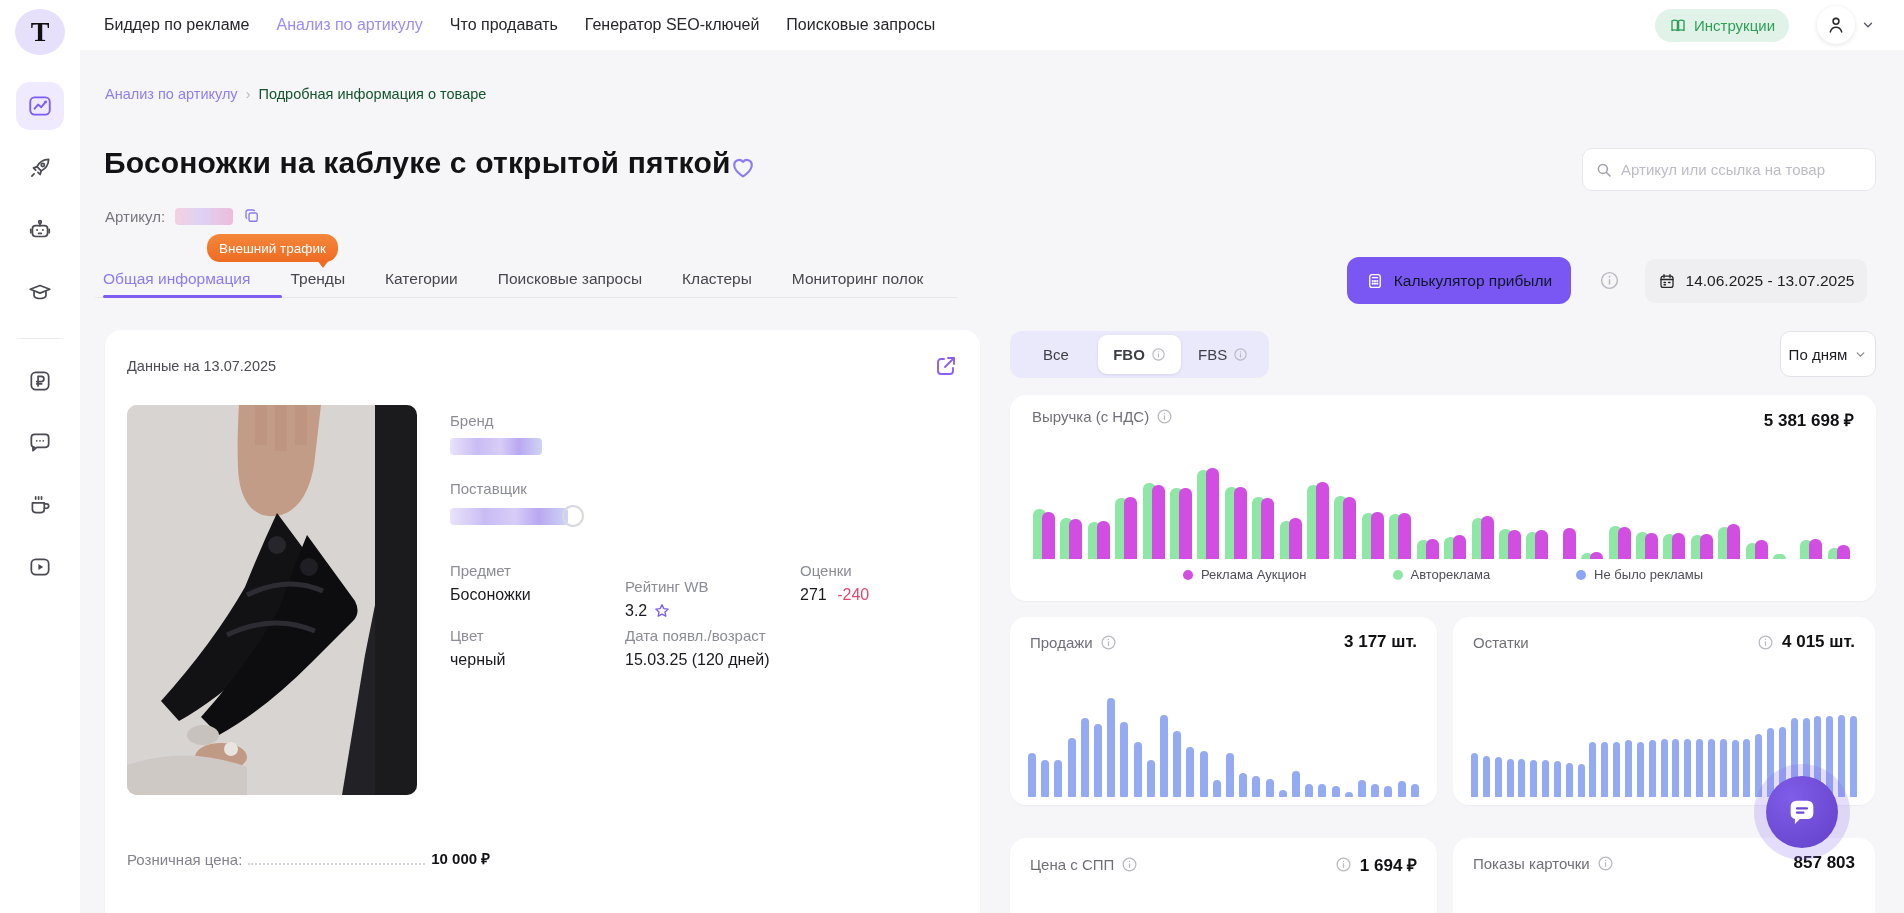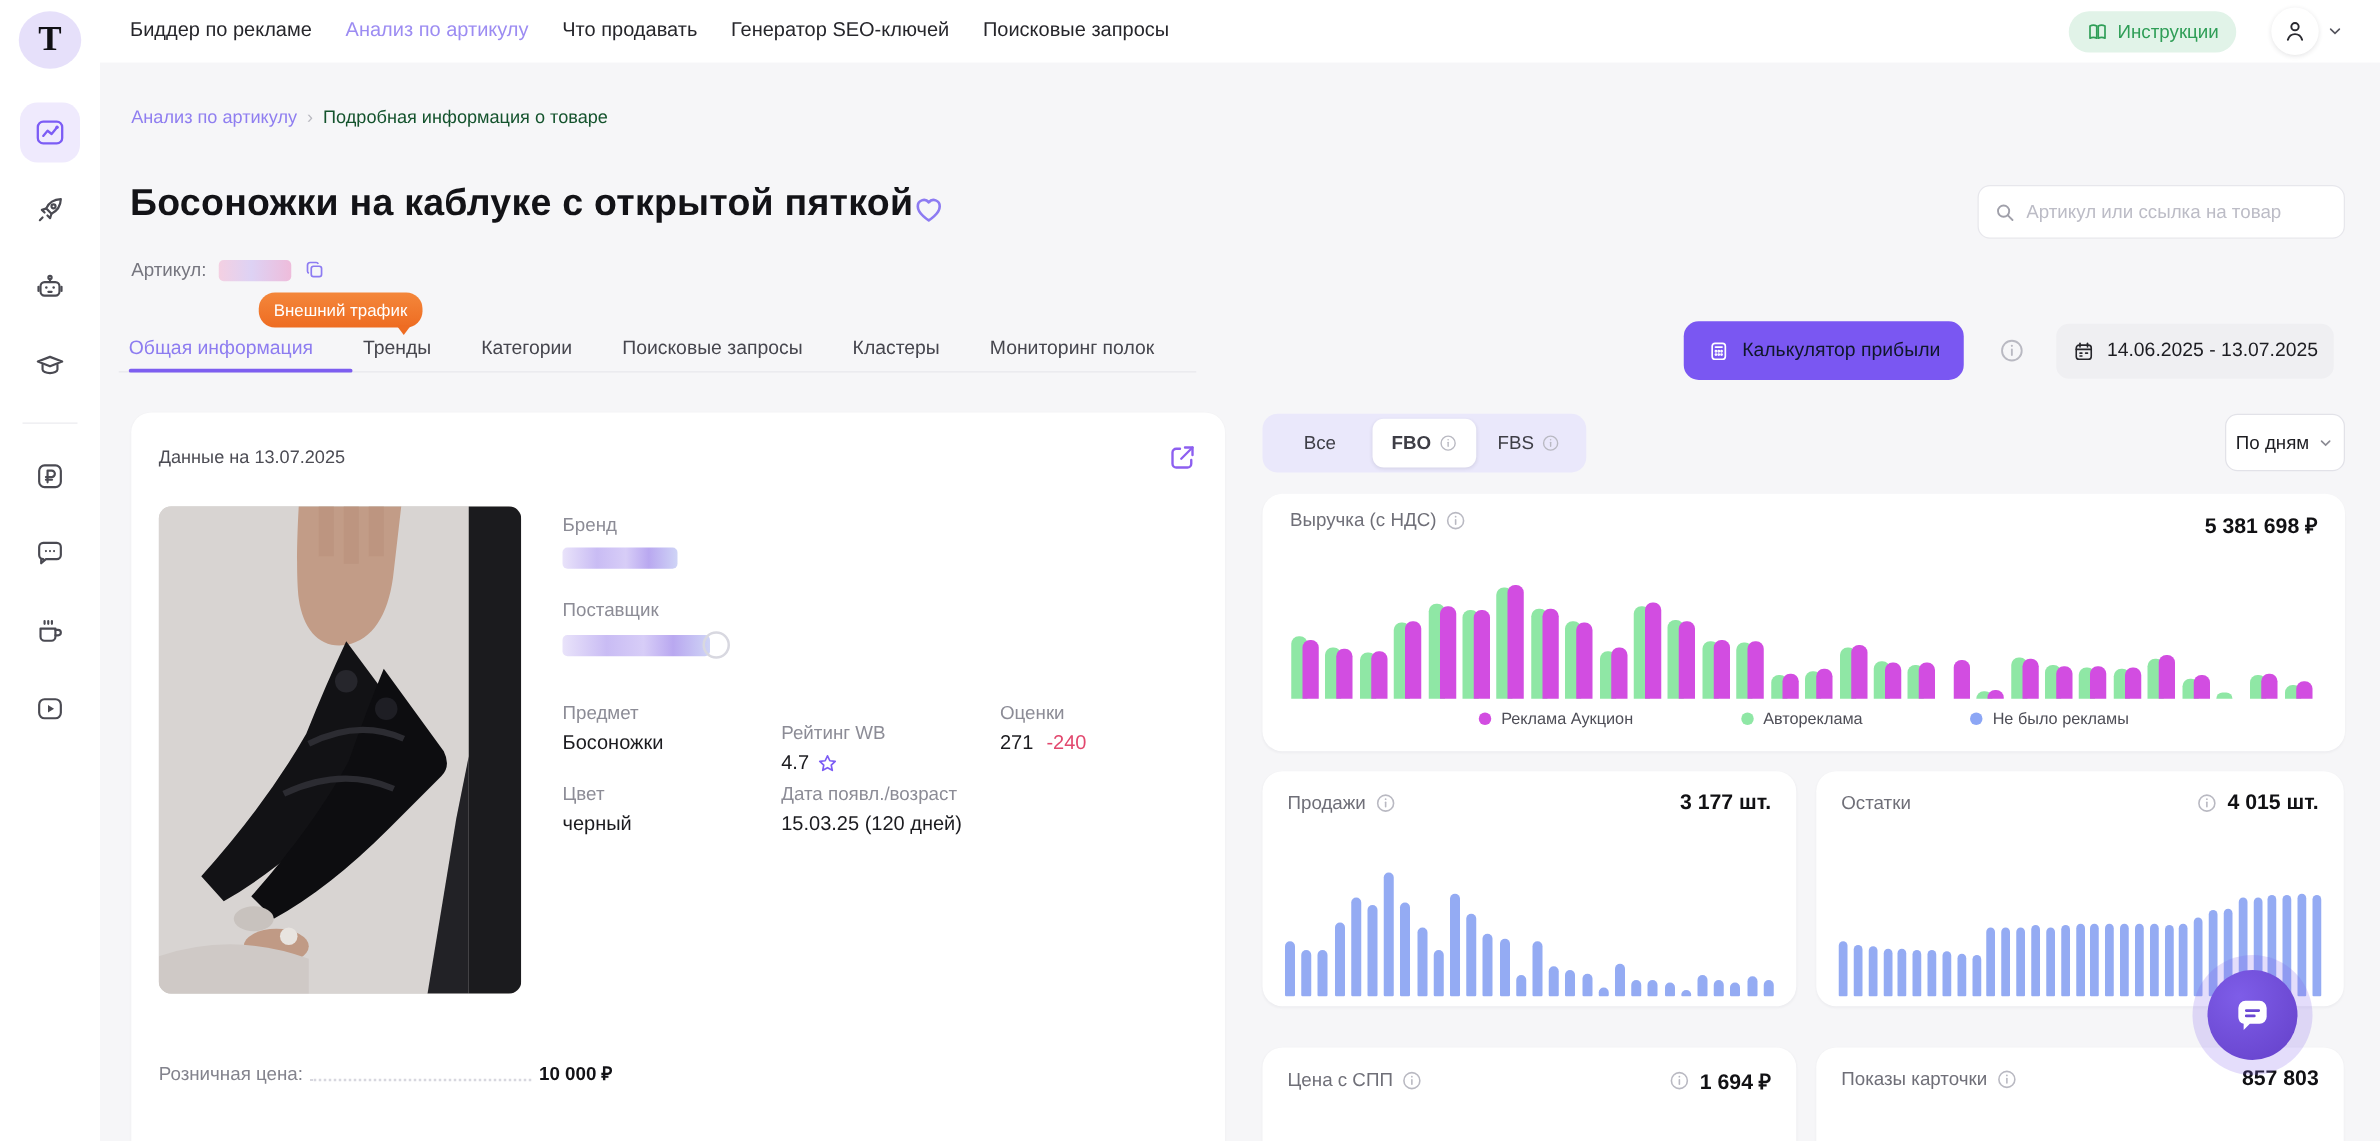--- a/index.html
+++ b/index.html
@@ -376,21 +376,21 @@
     </div>
   </div>
 
   <div class="fld" style="left:345px; top:232px;">
     <div class="f-label">Предмет</div>
     <div class="f-value">Босоножки</div>
   </div>
   <div class="fld" style="left:520px; top:248px;">
     <div class="f-label">Рейтинг WB</div>
     <div class="f-value rating-wrap">
-      <span>4.7</span>
+      <span>3.2</span>
       <span>
         <svg width="18" height="18" viewBox="0 0 24 24" fill="none" stroke="#7c5cf5" stroke-width="1.8" stroke-linejoin="round">
           <path d="M12 3.6l2.5 5.2 5.7.7-4.2 3.9 1.1 5.6L12 16.2 6.9 19l1.1-5.6-4.2-3.9 5.7-.7z"></path>
         </svg>
       </span>
     </div>
   </div>
   <div class="fld" style="left:695px; top:232px;">
     <div class="f-label">Оценки</div>
     <div class="f-value">

